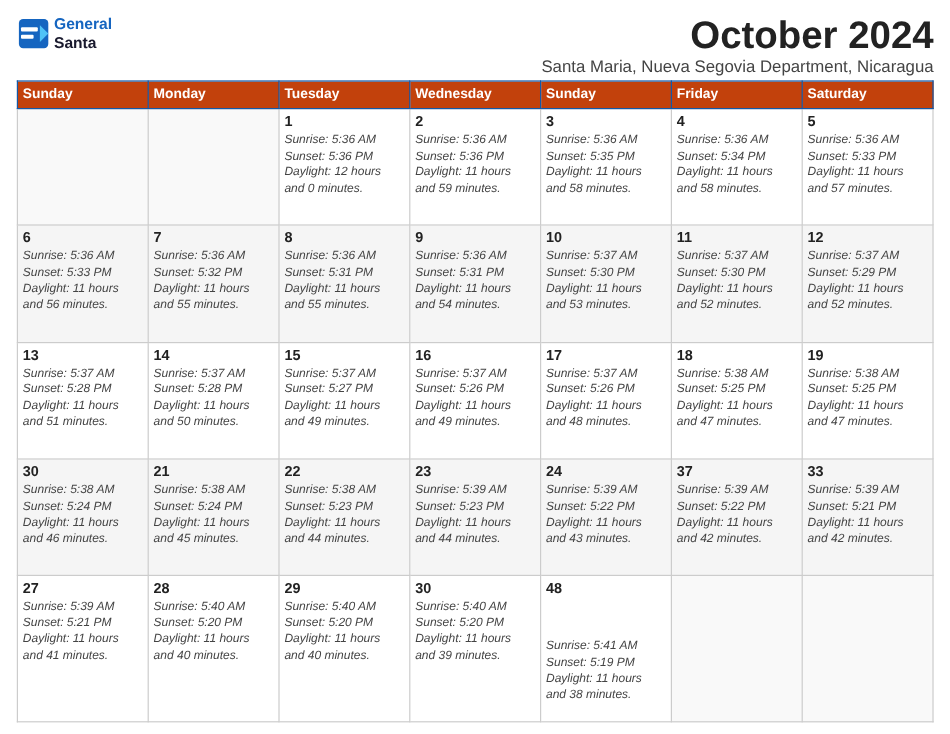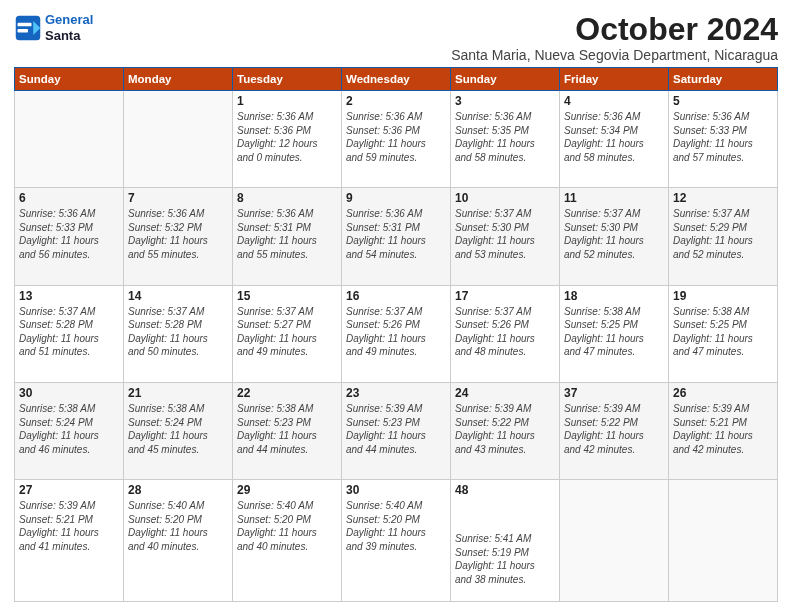--- a/index.html
+++ b/index.html
@@ -309,21 +309,21 @@
 and 43 minutes.</div>
           </td>
           <td>
             <span class="day-num">37</span>
             <div class="day-info" style="white-space: pre-line;">Sunrise: 5:39 AM
 Sunset: 5:22 PM
 Daylight: 11 hours
 and 42 minutes.</div>
           </td>
           <td>
-            <span class="day-num">26</span>
+            <span class="day-num">33</span>
             <div class="day-info" style="white-space: pre-line;">Sunrise: 5:39 AM
 Sunset: 5:21 PM
 Daylight: 11 hours
 and 42 minutes.</div>
           </td>
         </tr>
         <tr>
           <td>
             <span class="day-num">27</span>
             <div class="day-info" style="white-space: pre-line;">Sunrise: 5:39 AM

